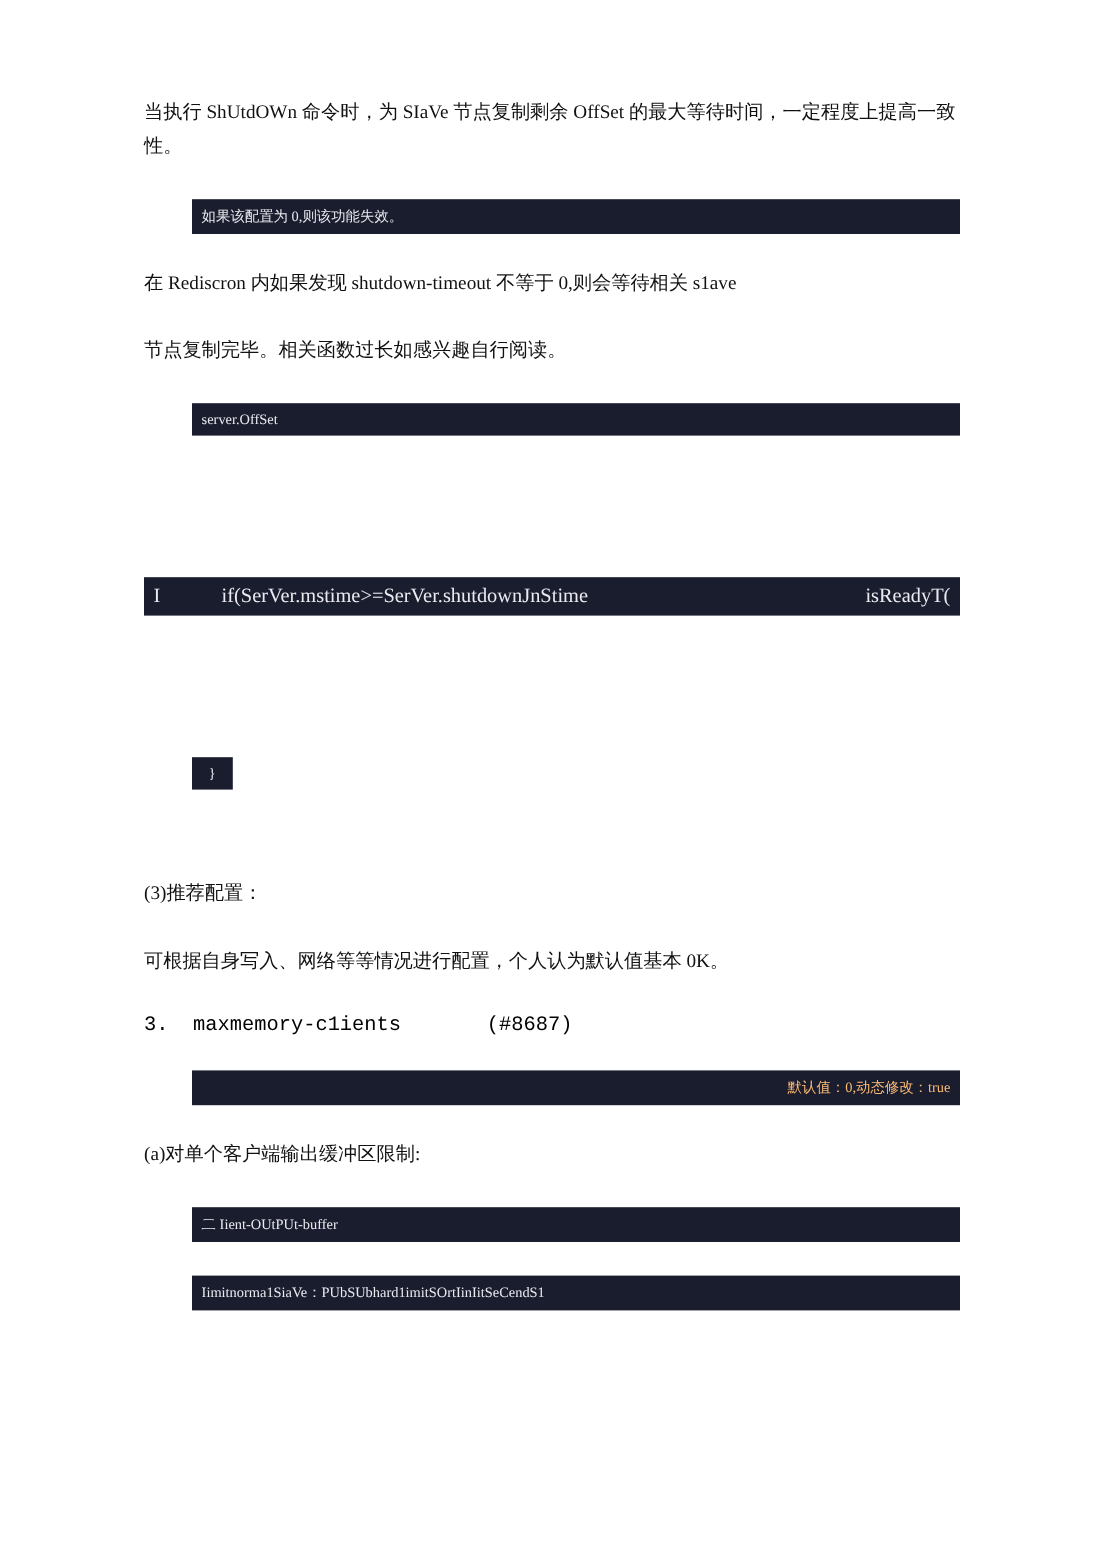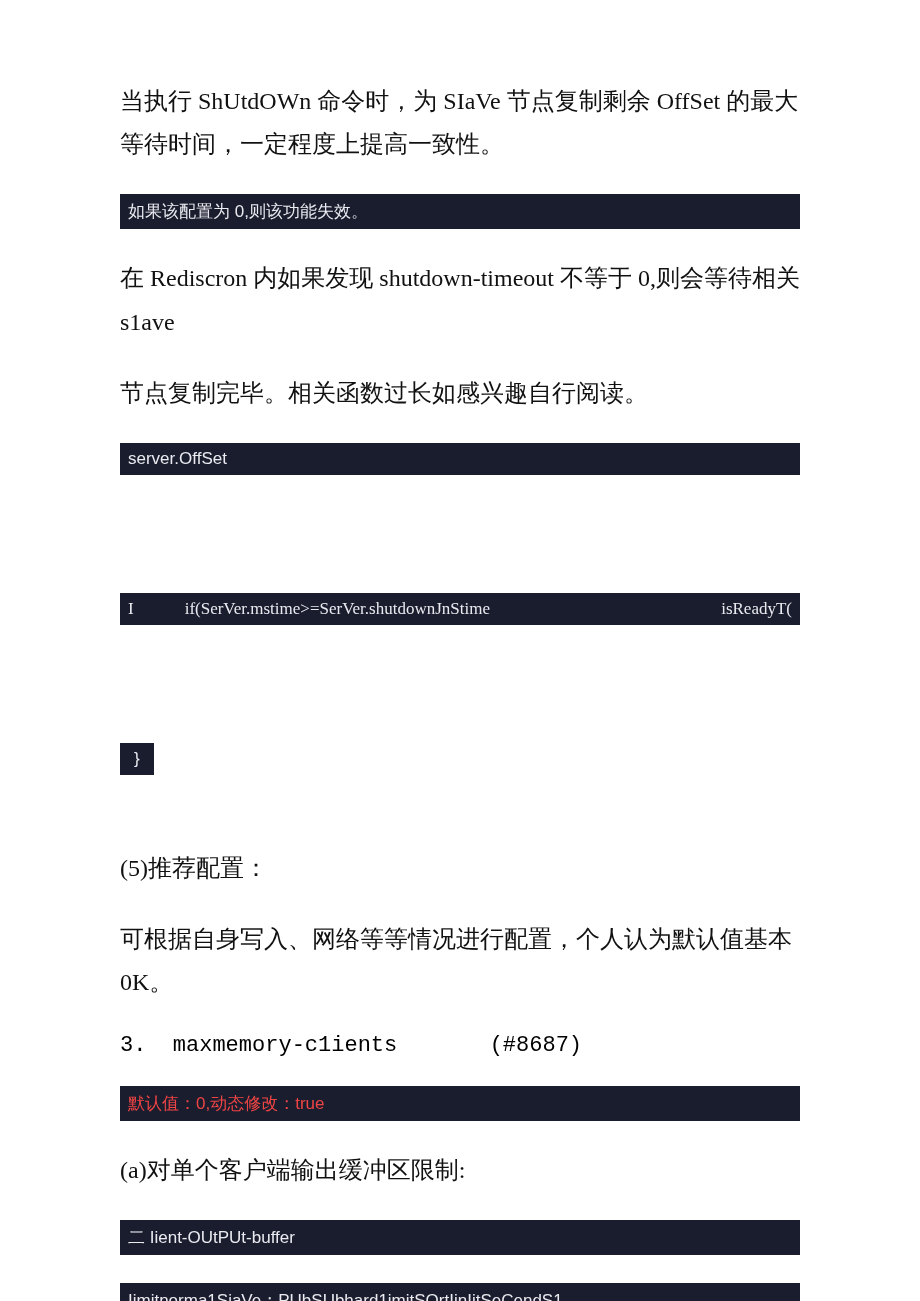--- a/index.html
+++ b/index.html
@@ -7,58 +7,60 @@
     background: #ffffff;
     width: 920px;
     margin: 0 auto;
     font-family: "SimSun", "Songti SC", serif;
     color: #000;
   }
   .page {
     padding: 80px 120px 60px 120px;
   }
   .para {
-    font-size: 24px;
+    font-size: 16px;
     line-height: 1.8;
     margin-bottom: 28px;
     color: #111;
   }
   .code-bar {
     background: #1a1d2e;
     color: #eaeaf0;
-    font-size: 17px;
+    font-size: 12px;
     padding: 6px 8px;
     margin-bottom: 28px;
-    font-family: Liberation Sans, sans-serif;
+    font-family: Liberation Serif, serif;
     white-space: pre;
     overflow: hidden;
+    margin-left: 40px;
   }
   .code-bar.dim {
-    color: #ef4444;
+    color: #fdba74;
+    text-align: right;
   }
   .code-bar.wide {
     display: block;
   }
   .code-bar.tiny {
     display: inline-block;
     padding: 6px 14px;
   }
   .spread {
     display: flex;
     justify-content: space-between;
     background: #1a1d2e;
     color: #eaeaf0;
     font-size: 17px;
     padding: 6px 8px;
     margin-bottom: 28px;
   }
   .spread span { white-space: pre; }
   .mono-line {
     font-family: "Courier New", monospace;
-    font-size: 22px;
+    font-size: 17px;
     margin-bottom: 28px;
     white-space: pre;
   }
   .gap-big { height: 90px; }
   .gap-med { height: 40px; }
 </style>
 </head>
 <body>
 
 <div class="page">
@@ -81,21 +83,21 @@
   </div>
 
   <div class="gap-big"></div>
 
   <div>
     <div class="code-bar tiny">}</div>
   </div>
 
   <div class="gap-med"></div>
 
-  <p class="para">(5)推荐配置：</p>
+  <p class="para">(3)推荐配置：</p>
 
   <p class="para">可根据自身写入、网络等等情况进行配置，个人认为默认值基本 0K。</p>
 
   <p class="mono-line">3.  maxmemory-c1ients       (#8687)</p>
 
   <div class="code-bar wide dim">默认值：0,动态修改：true</div>
 
 
   <p class="para">(a)对单个客户端输出缓冲区限制:</p>
 

